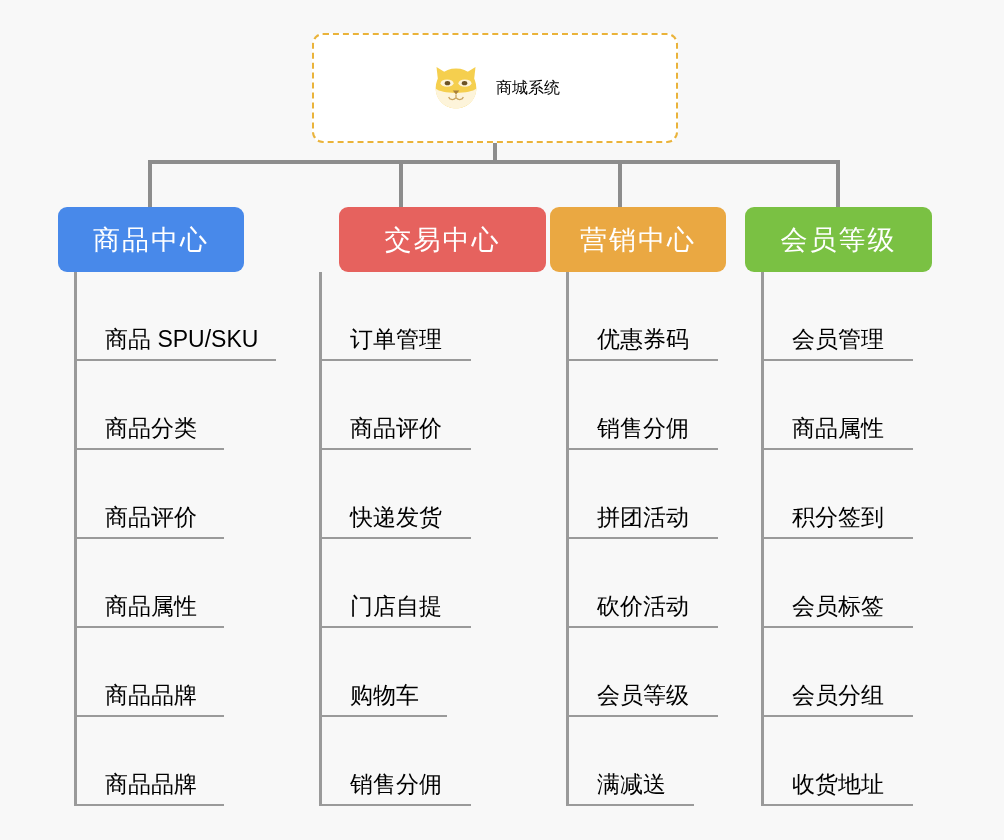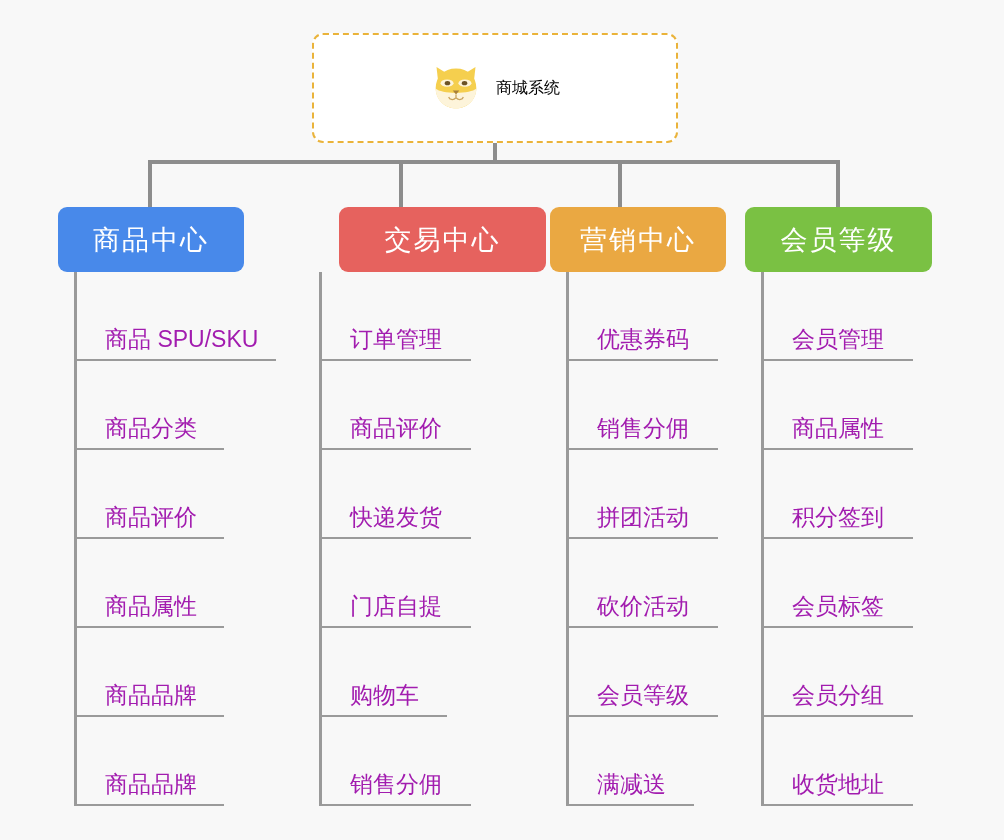--- a/index.html
+++ b/index.html
@@ -90,21 +90,21 @@
     position: relative;
     height: 89px;
     box-sizing: border-box;
   }
   .leaf-label {
     position: absolute;
     left: 31px;
     bottom: 10px;
     font-size: 23px;
     line-height: 1;
-    color: #a21caf;
+    color: #000000;
     white-space: nowrap;
   }
   .leaf-rule {
     position: absolute;
     left: 0;
     bottom: 0;
     height: 2px;
     background: #9a9a9a;
   }
 

